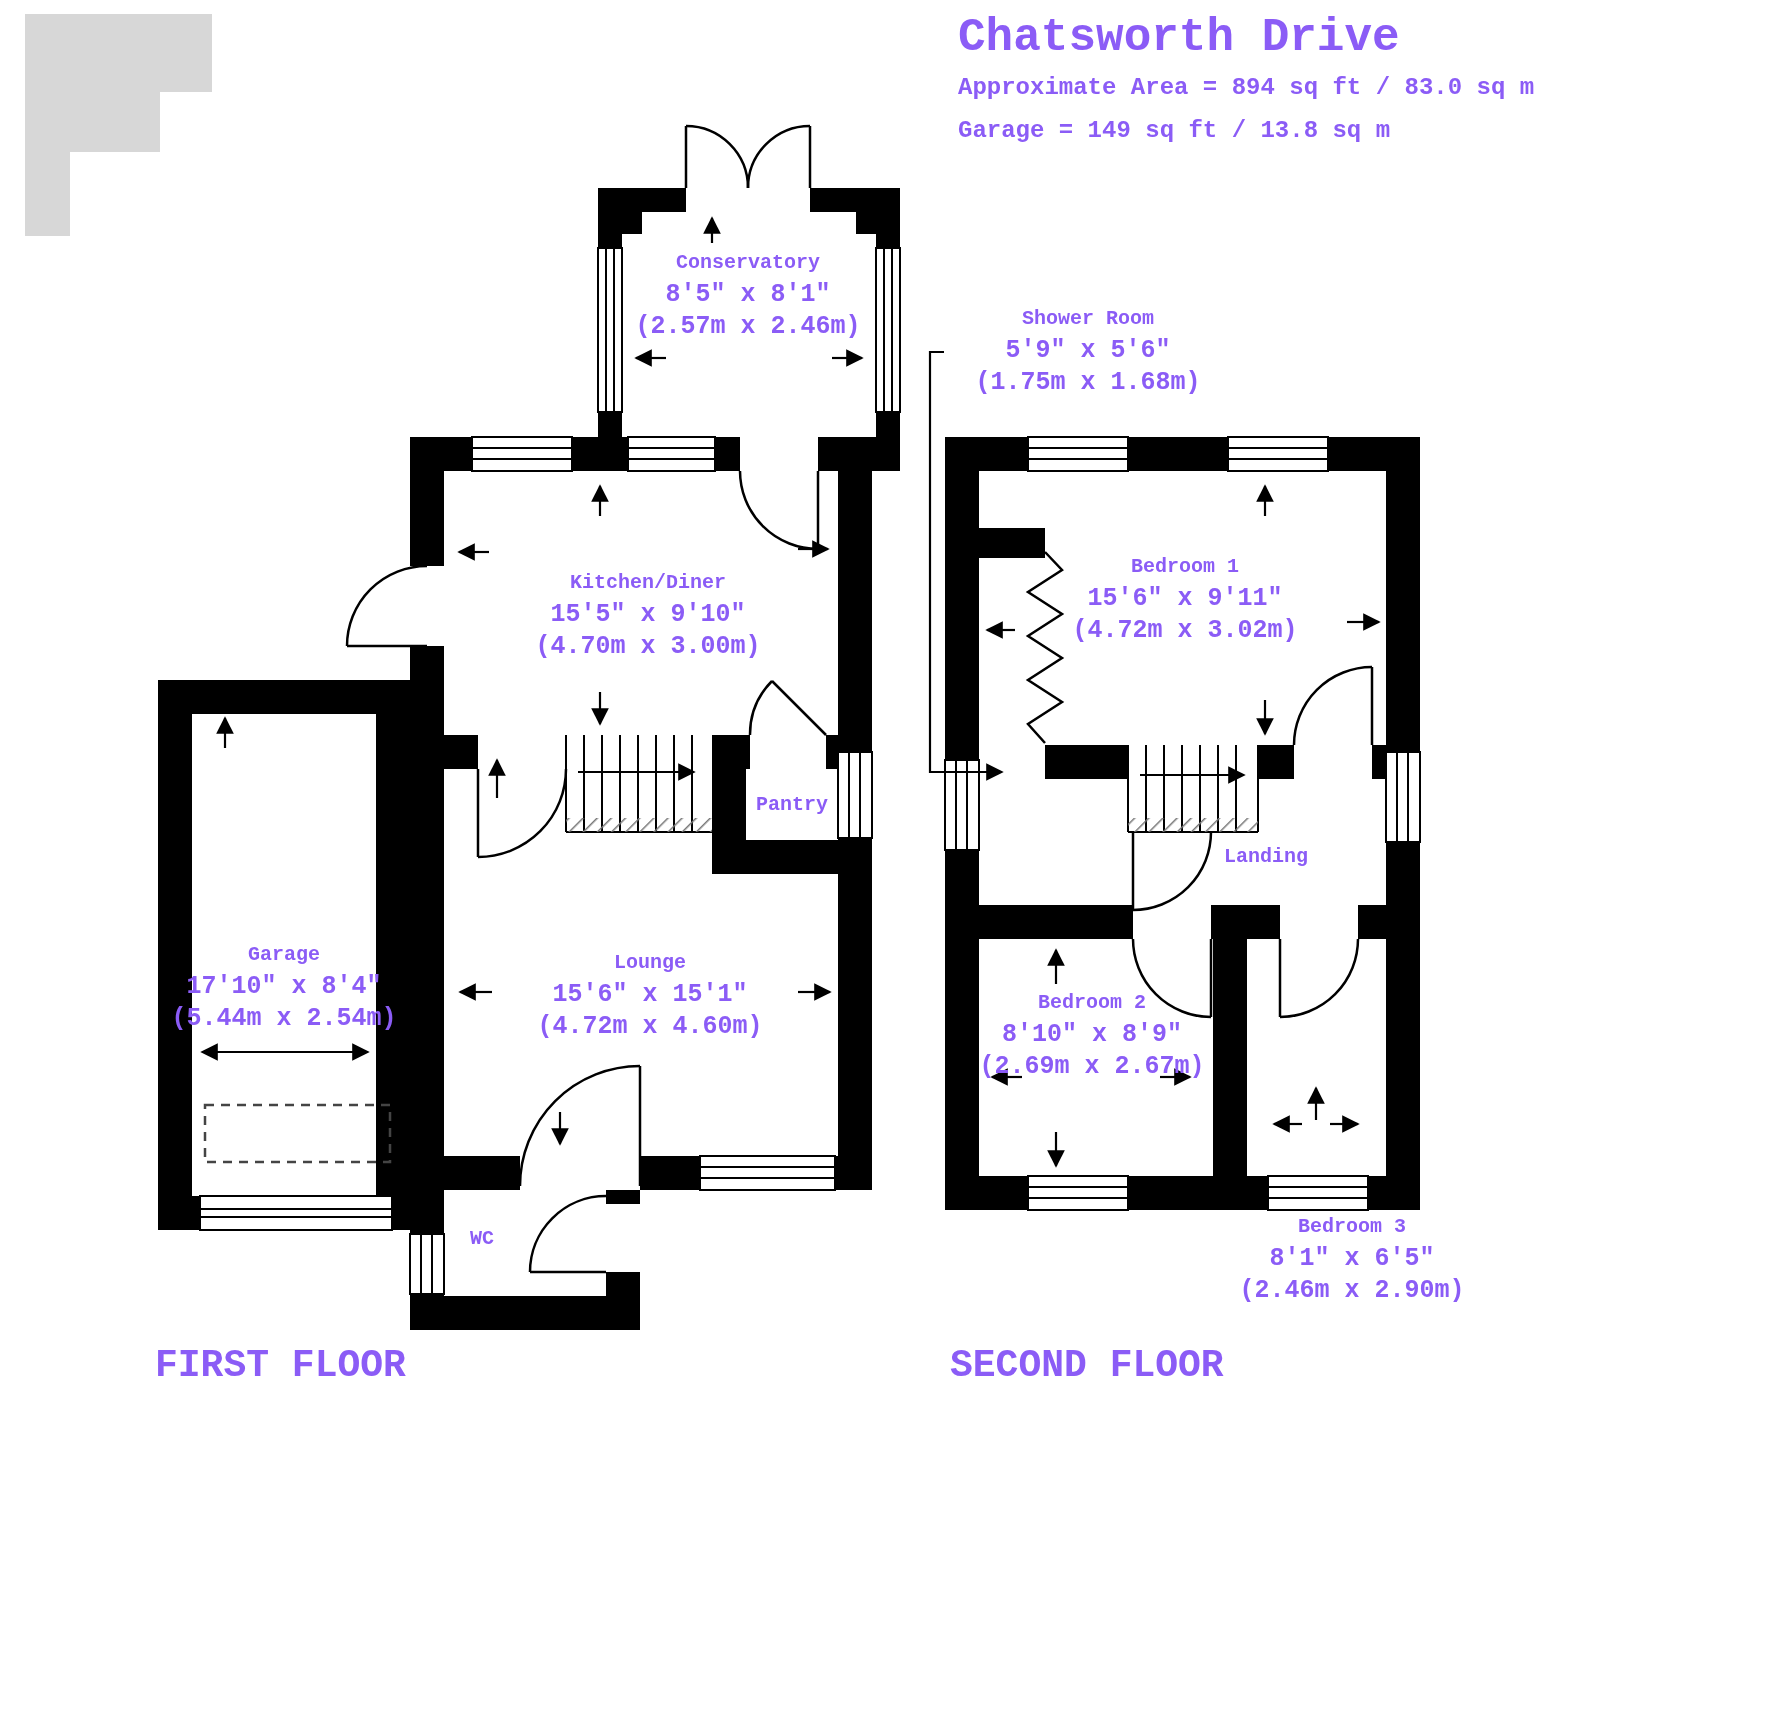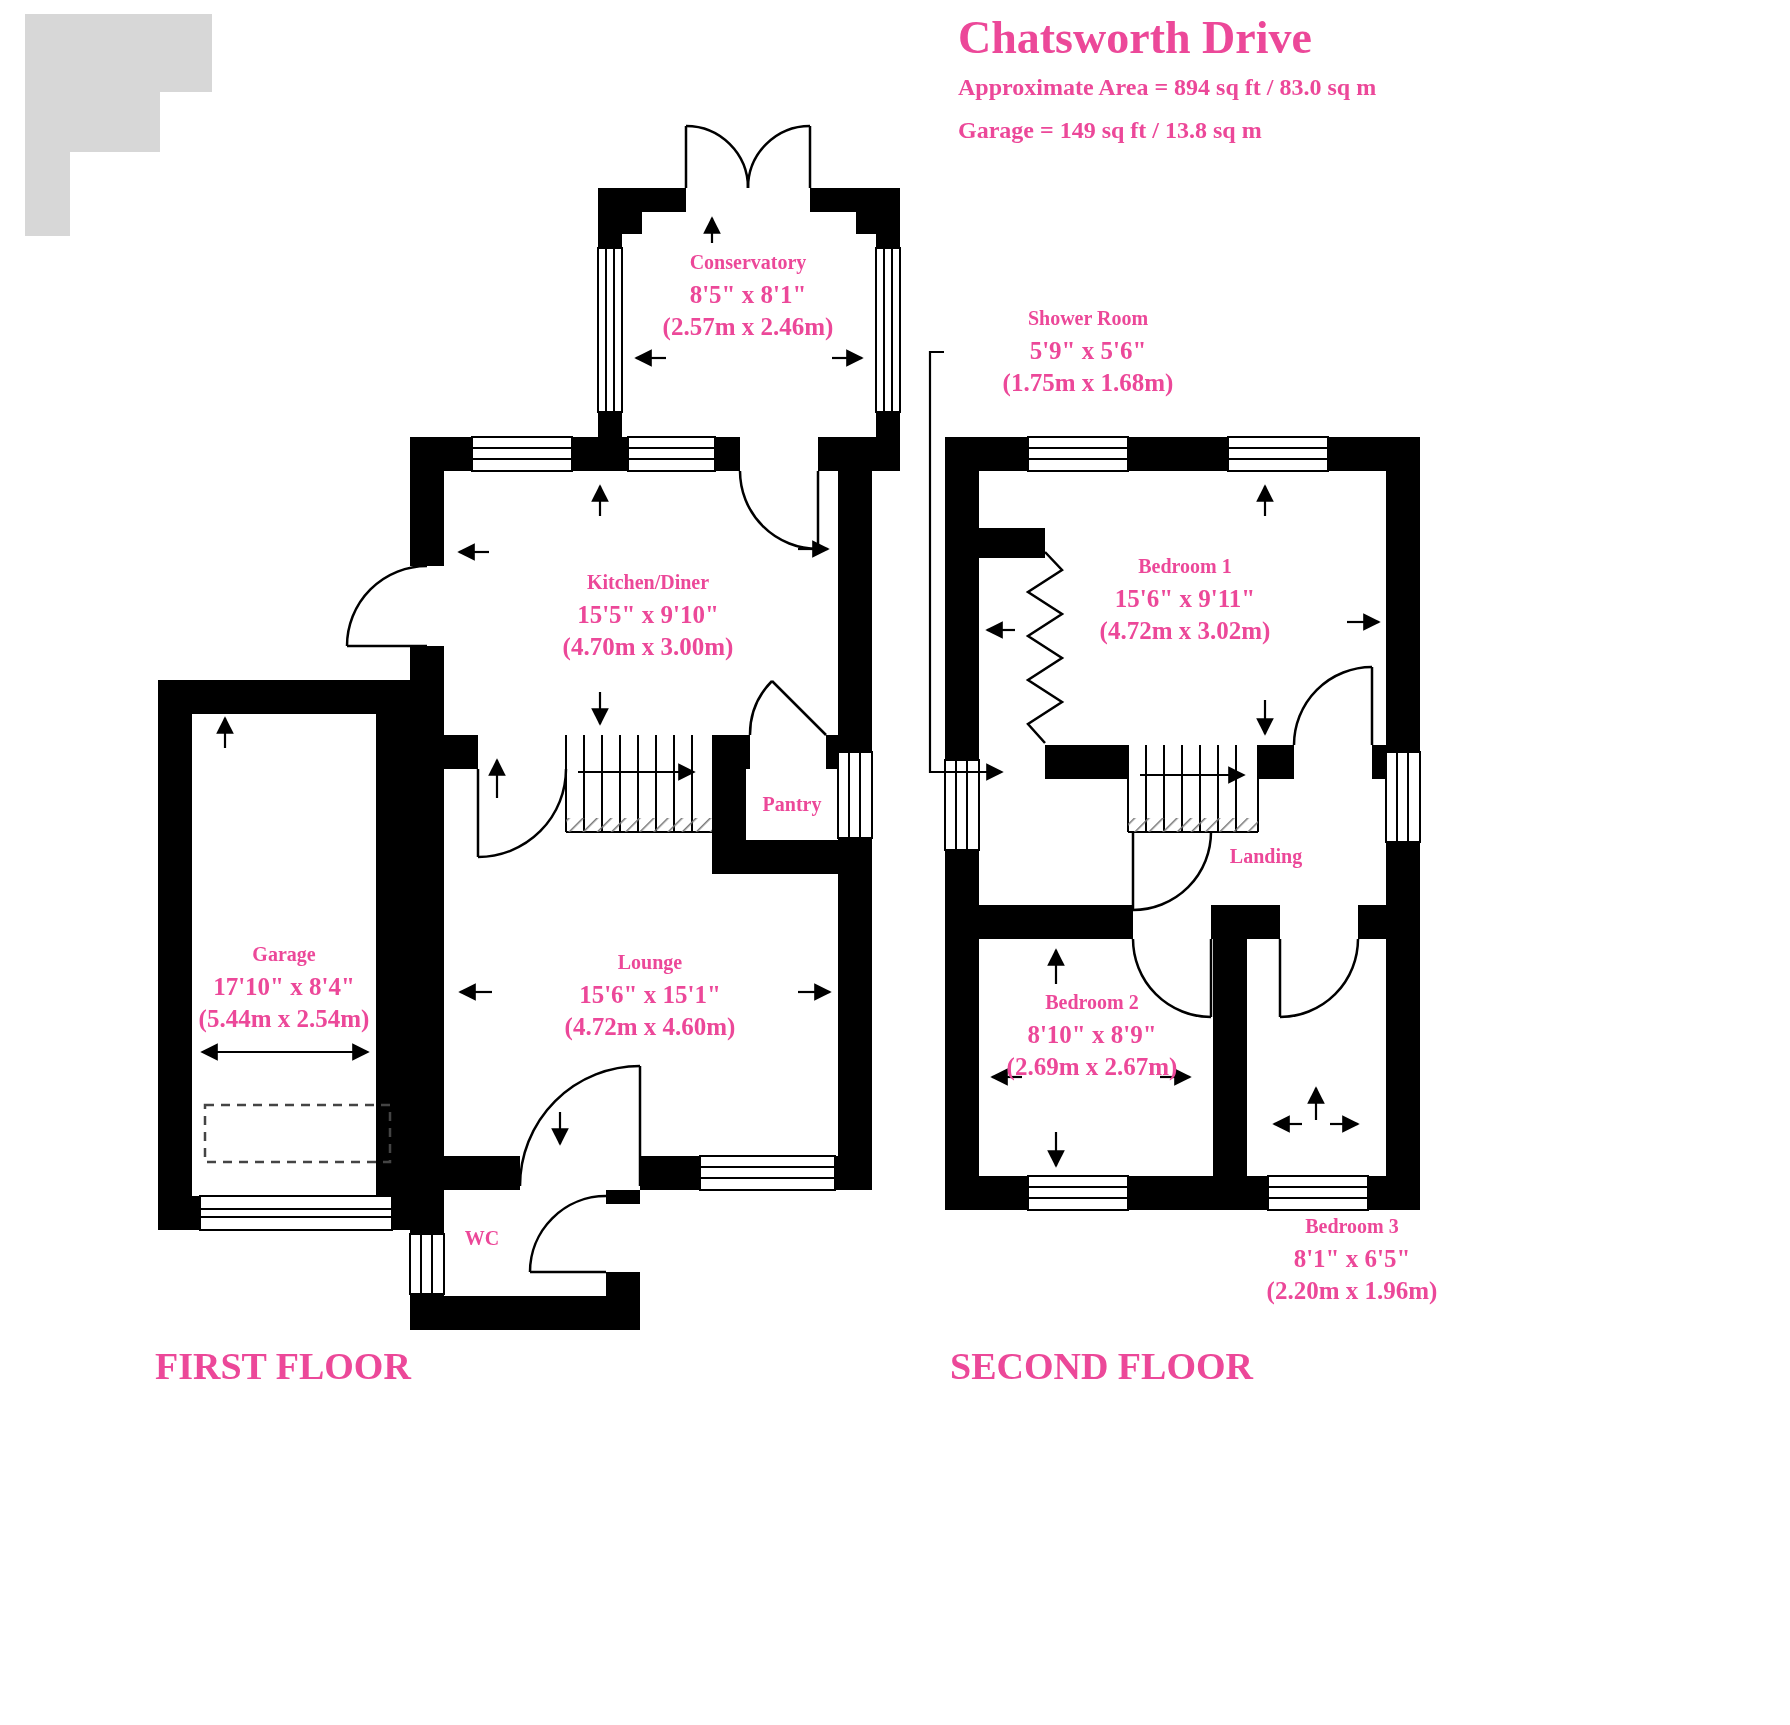--- a/index.html
+++ b/index.html
@@ -1,17 +1,17 @@
 <!DOCTYPE html>
 <html><head>
 <meta charset="utf-8">
 <style>
   html,body{margin:0;padding:0;background:#fff;}
   .canvas{position:relative;width:1790px;height:1725px;background:#fff;overflow:hidden;
-          font-family:Liberation Serif, serif;color:#ec4899;}
+          font-family:Liberation Mono, monospace;color:#8b5cf6;}
   .plan-svg{position:absolute;left:0;top:0;}
   .room-label{position:absolute;transform:translateX(-50%);text-align:center;font-weight:700;
               white-space:nowrap;}
   .room-label .rname{font-size:20px;line-height:33px;}
   .room-label .rdim{font-size:25px;line-height:32px;}
   .title-block{position:absolute;left:958px;top:10px;font-weight:700;}
   .tb-title{font-size:46px;line-height:56px;}
   .tb-line{font-size:24px;line-height:43px;}
   .floor-label{position:absolute;font-weight:700;font-size:38px;}
 </style>
@@ -340,19 +340,19 @@
 
 <div class="room-label" style="left:1092px;top:986px;">
   <div class="rname">Bedroom 2</div>
   <div class="rdim">8'10" x 8'9"</div>
   <div class="rdim">(2.69m x 2.67m)</div>
 </div>
 
 <div class="room-label" style="left:1352px;top:1210px;">
   <div class="rname">Bedroom 3</div>
   <div class="rdim">8'1" x 6'5"</div>
-  <div class="rdim">(2.20m x 1.96m)</div>
+  <div class="rdim">(2.46m x 2.90m)</div>
 </div>
 
 <div class="floor-label" style="left:155px;top:1344px;">FIRST FLOOR</div>
 <div class="floor-label" style="left:950px;top:1344px;">SECOND FLOOR</div>
 
 </div>
 
 </body></html>

